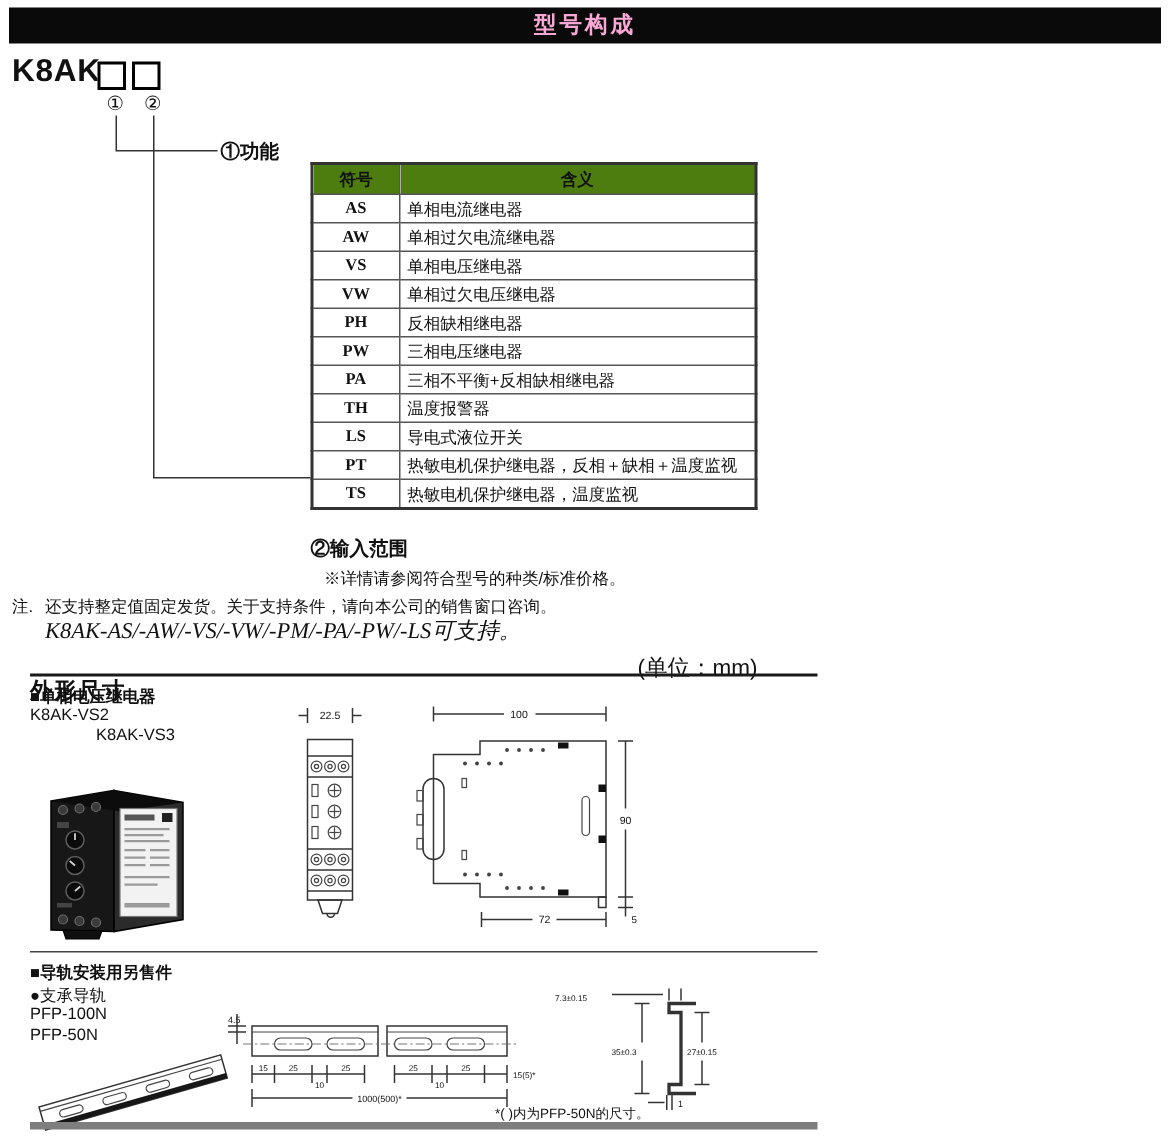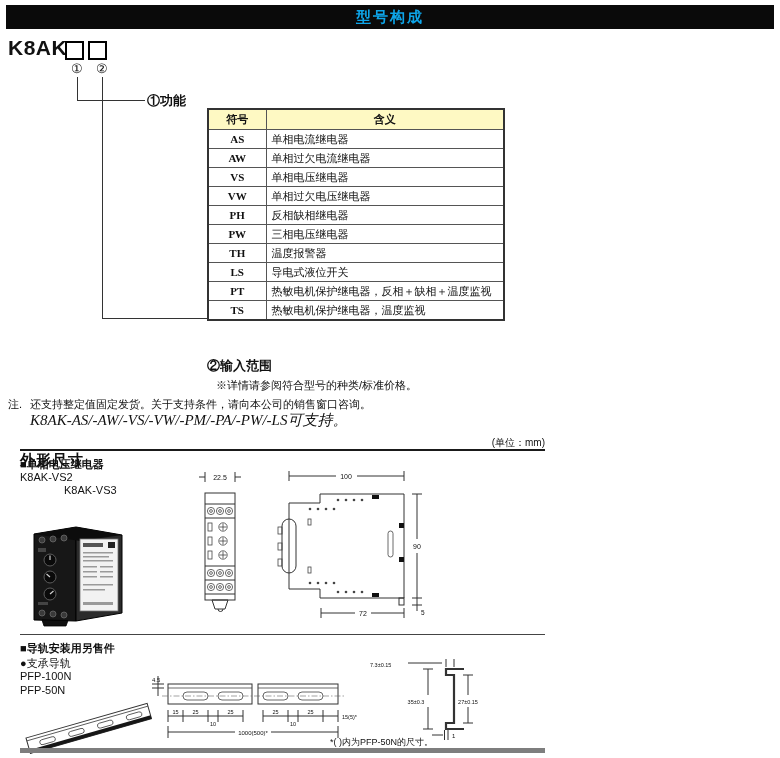--- a/index.html
+++ b/index.html
@@ -3,42 +3,42 @@
 <meta charset="utf-8">
 <style>
   html,body{margin:0;padding:0;}
   body{
     width:780px;height:758px;position:relative;background:#fff;
     font-family:"Liberation Sans",sans-serif;color:#111;overflow:hidden;
   }
   .abs{position:absolute;}
   .line{position:absolute;background:#333;}
   
-  .hdr-bar{left:6px;top:5px;width:768px;height:24px;background:#0a0a0a;color:#0ea5e9;
+  .hdr-bar{left:6px;top:5px;width:768px;height:24px;background:#0a0a0a;color:#f9a8d4;
     font-size:15px;font-weight:bold;text-align:center;line-height:24px;letter-spacing:2px;}
   
   .model-prefix{left:8px;top:36px;font-size:21px;font-weight:bold;letter-spacing:.5px;}
   .model-box{position:absolute;width:15px;height:15px;border:2px solid #000;background:#fff;}
   .circ-num{position:absolute;font-size:13px;line-height:14px;}
   .func-label{left:147px;top:92px;font-size:13px;font-weight:bold;}
   
   .func-table{position:absolute;left:207px;top:108px;border-collapse:collapse;table-layout:fixed;
     width:296px;font-size:11px;border:2px solid #333;}
   .func-table th,.func-table td{border:1px solid #555;height:18px;padding:0 5px;
     white-space:nowrap;overflow:hidden;}
-  .func-table th{background:#fef9c3;font-weight:bold;text-align:center;height:19px;}
+  .func-table th{background:#4d7c0f;font-weight:bold;text-align:center;height:19px;}
   .func-table td.sym{text-align:center;font-family:"Liberation Serif",serif;font-weight:bold;font-size:11px;}
   .input-label{left:207px;top:357px;font-size:13px;font-weight:bold;}
   .ref-note{left:216px;top:378px;font-size:11px;}
   .note-prefix{left:8px;top:397px;font-size:11px;}
   .note-l1{left:30px;top:397px;font-size:11px;}
   .note-l2{left:30px;top:411px;font-size:15px;font-family:"Liberation Serif",serif;font-style:italic;}
   
   .dim-title{left:20px;top:427px;font-size:15px;font-weight:bold;letter-spacing:1px;margin-top:24px;}
-  .dim-unit{left:425px;top:436px;width:120px;text-align:right;font-size:10px;}
+  .dim-unit{left:425px;top:436px;width:120px;text-align:left;font-size:15px;}
   .dim-rule{left:20px;top:449px;width:525px;height:2px;background:#1a1a1a;}
   .prod-head{left:20px;top:457px;font-size:11px;font-weight:bold;}
   .prod-m1{left:20px;top:471px;font-size:11px;}
   .prod-m2{left:20px;top:484px;font-size:11px;padding-left:44px;}
   .divider{left:20px;top:634px;width:525px;height:1px;background:#444;}
   .rail-head{left:20px;top:641px;font-size:11px;font-weight:bold;}
   .rail-sub{left:20px;top:656px;font-size:11px;font-weight:normal;}
   .rail-m1{left:20px;top:670px;font-size:11px;}
   .rail-m2{left:20px;top:684px;font-size:11px;}
   .footnote{left:330px;top:736px;font-size:9px;}
@@ -92,20 +92,24 @@
         <td class="sym">VW</td>
         <td>单相过欠电压继电器</td>
       </tr>
   <tr>
         <td class="sym">PH</td>
         <td>反相缺相继电器</td>
       </tr>
   <tr>
         <td class="sym">PW</td>
         <td>三相电压继电器</td>
+      </tr>
+  <tr>
+        <td class="sym">PA</td>
+        <td>三相不平衡+反相缺相继电器</td>
       </tr>
   <tr>
         <td class="sym">TH</td>
         <td>温度报警器</td>
       </tr>
   <tr>
         <td class="sym">LS</td>
         <td>导电式液位开关</td>
       </tr>
   <tr>

